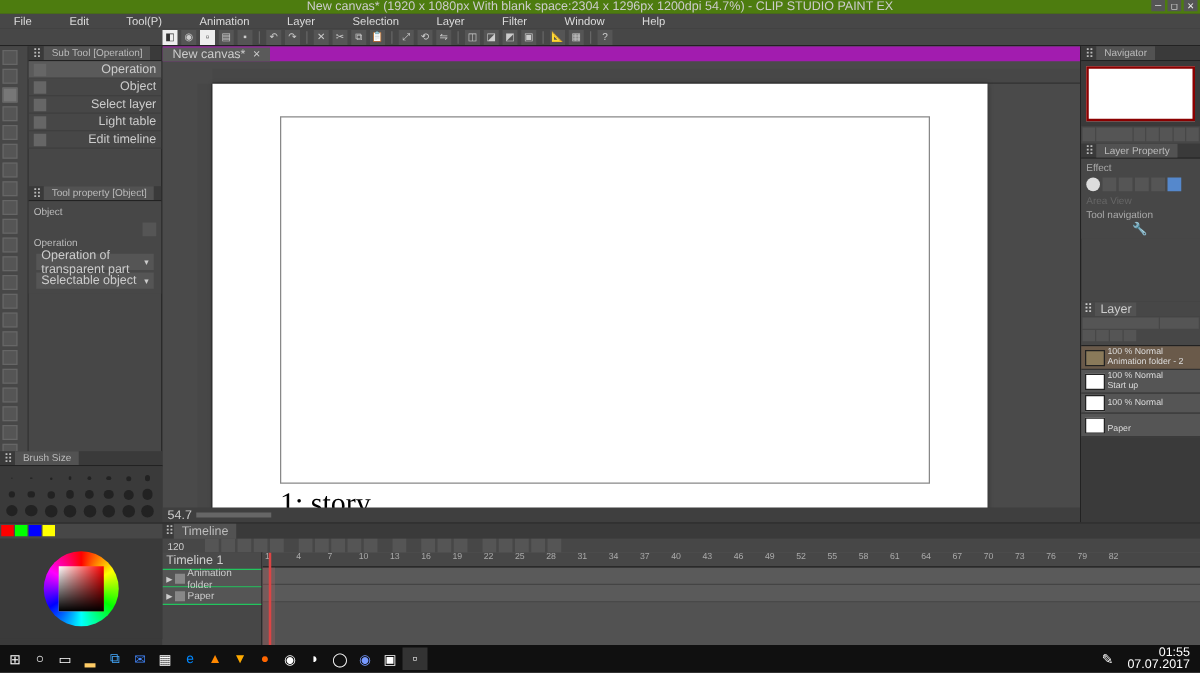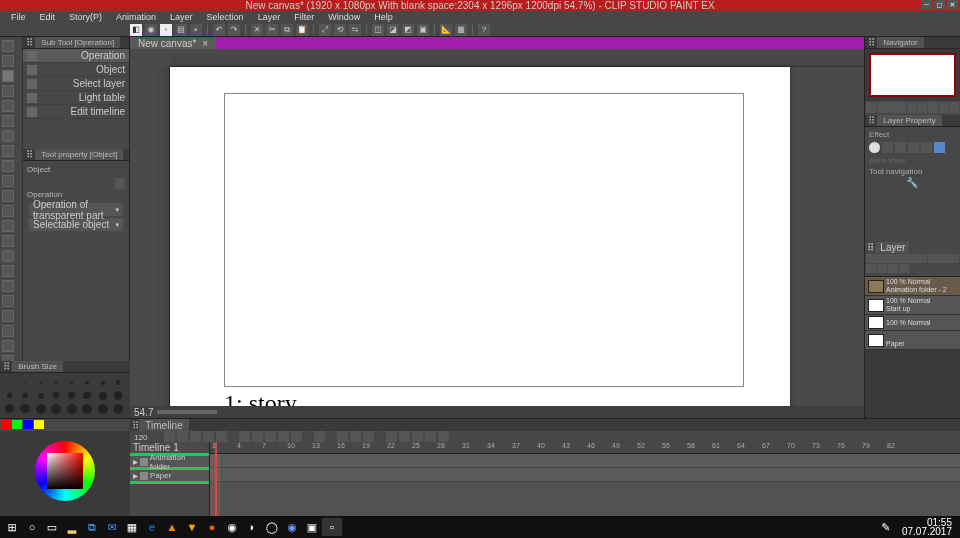--- a/index.html
+++ b/index.html
@@ -1,20 +1,20 @@
 <!DOCTYPE html>
 <html><head>
 <meta charset="utf-8">
 <style>
 *{margin:0;padding:0;box-sizing:border-box;font-family:"Segoe UI",Tahoma,sans-serif;font-size:10px;user-select:none}
 body{width:960px;height:538px;background:#333;overflow:hidden;position:relative}
-.titlebar{height:11px;background:#b91c1c;color:#ccc;display:flex;align-items:flex-start;justify-content:center;position:relative;font-size:8px}
+.titlebar{height:11px;background:#4d7c0f;color:#ccc;display:flex;align-items:flex-start;justify-content:center;position:relative;font-size:8px}
 .titlebar .wincontrols{position:absolute;right:2px;top:0;display:flex;gap:2px}
 .titlebar .wincontrols span{width:11px;height:9px;background:#555;display:inline-flex;align-items:center;justify-content:center;color:#eee;font-size:7px;cursor:pointer}
-.menubar{height:12px;background:#474747;display:flex;align-items:center;padding-left:4px;gap:0;color:#ddd}
+.menubar{height:12px;background:#474747;display:flex;align-items:center;padding-left:4px;gap:16px;color:#ddd}
 .menubar span{padding:0 7px;font-size:9px;cursor:pointer}
 .toolbar{height:14px;background:#474747;display:flex;align-items:center;padding-left:130px;gap:3px;border-bottom:1px solid #222}
 .toolbar .tbtn{width:12px;height:12px;background:#555;display:inline-flex;align-items:center;justify-content:center;color:#ccc;font-size:8px;cursor:pointer}
 .toolbar .tbtn.w{background:#eee;color:#333}
 .toolbar .sep{width:1px;height:10px;background:#666;margin:0 2px}
 .main{position:absolute;top:37px;bottom:120px;left:0;right:0;display:flex}
 .leftcol{width:130px;background:#474747;border-right:1px solid #222;display:flex;flex-direction:column}
 .iconstrip{width:23px;background:#474747;display:flex;flex-direction:column;gap:1px;padding:2px;border-right:1px solid #333}
 .iconstrip .tico{width:12px;height:12px;background:#555;margin:1px 0;cursor:pointer;border:1px solid #666}
 .leftpanels{flex:1;display:flex;flex-direction:column}
@@ -65,21 +65,21 @@
 .bottom{position:absolute;left:0;right:0;bottom:22px;height:98px;background:#474747;border-top:1px solid #222;display:flex}
 .bottom .bleft{width:130px;background:#3a3a3a}
 .timeline{flex:1;background:#474747;display:flex;flex-direction:column}
 .tlhdr{height:12px;background:#3a3a3a;color:#bbb;font-size:8px;display:flex;align-items:center;padding-left:2px}
 .tlhdr .tab{background:#525252;padding:1px 6px}
 .tlctrl{height:14px;background:#474747;display:flex;align-items:flex-end;gap:2px;padding:0 4px}
 .tlctrl .tlb{width:11px;height:11px;background:#555;cursor:pointer}
 .tlctrl .tlb::before{color:#ccc;font-size:7px}
 .tltracks{flex:1;display:flex}
 .tracklabels{width:80px;background:#474747;border-right:1px solid #222}
-.tracklabels .trlbl{height:14px;background:#555;color:#ccc;font-size:8px;display:flex;align-items:center;padding:0 3px;border-bottom:3px solid #22c55e;cursor:pointer}
+.tracklabels .trlbl{height:14px;background:#555;color:#ccc;font-size:8px;display:flex;align-items:center;padding:0 3px;border-bottom:1px solid #22c55e;cursor:pointer}
 .tracklabels .trlbl.hdr{background:#4a4a4a}
 .trackarea{flex:1;background:#555;position:relative;overflow:hidden}
 .ruler{height:12px;background:#474747;position:relative;border-bottom:1px solid #222}
 .ruler .tick{position:absolute;top:0;color:#aaa;font-size:7px}
 .playhead{position:absolute;top:0;bottom:0;width:2px;background:#d44;left:5px}
 .playrange{position:absolute;top:12px;bottom:0;background:rgba(200,100,100,.25);left:0;width:10px}
 .track{height:14px;background:#5a5a5a;border-bottom:1px solid #444}
 .taskbar{position:absolute;bottom:0;left:0;right:0;height:22px;background:#101010;display:flex;align-items:center;padding:0 2px}
 .taskbar .ticon{width:20px;height:18px;display:flex;align-items:center;justify-content:center;color:#fff;font-size:11px;cursor:pointer}
 .taskbar .spacer{flex:1}
@@ -98,21 +98,21 @@
   <div class="wincontrols">
     <span>─</span>
     <span>◻</span>
     <span>✕</span>
   </div>
 </div>
 
 <div class="menubar" id="menubar">
     <span>File</span>
     <span>Edit</span>
-    <span>Story(P)</span>
+    <span>Tool(P)</span>
     <span>Animation</span>
     <span>Layer</span>
     <span>Selection</span>
     <span>Layer</span>
     <span>Filter</span>
     <span>Window</span>
     <span>Help</span>
   </div>
 
 <div class="toolbar">

